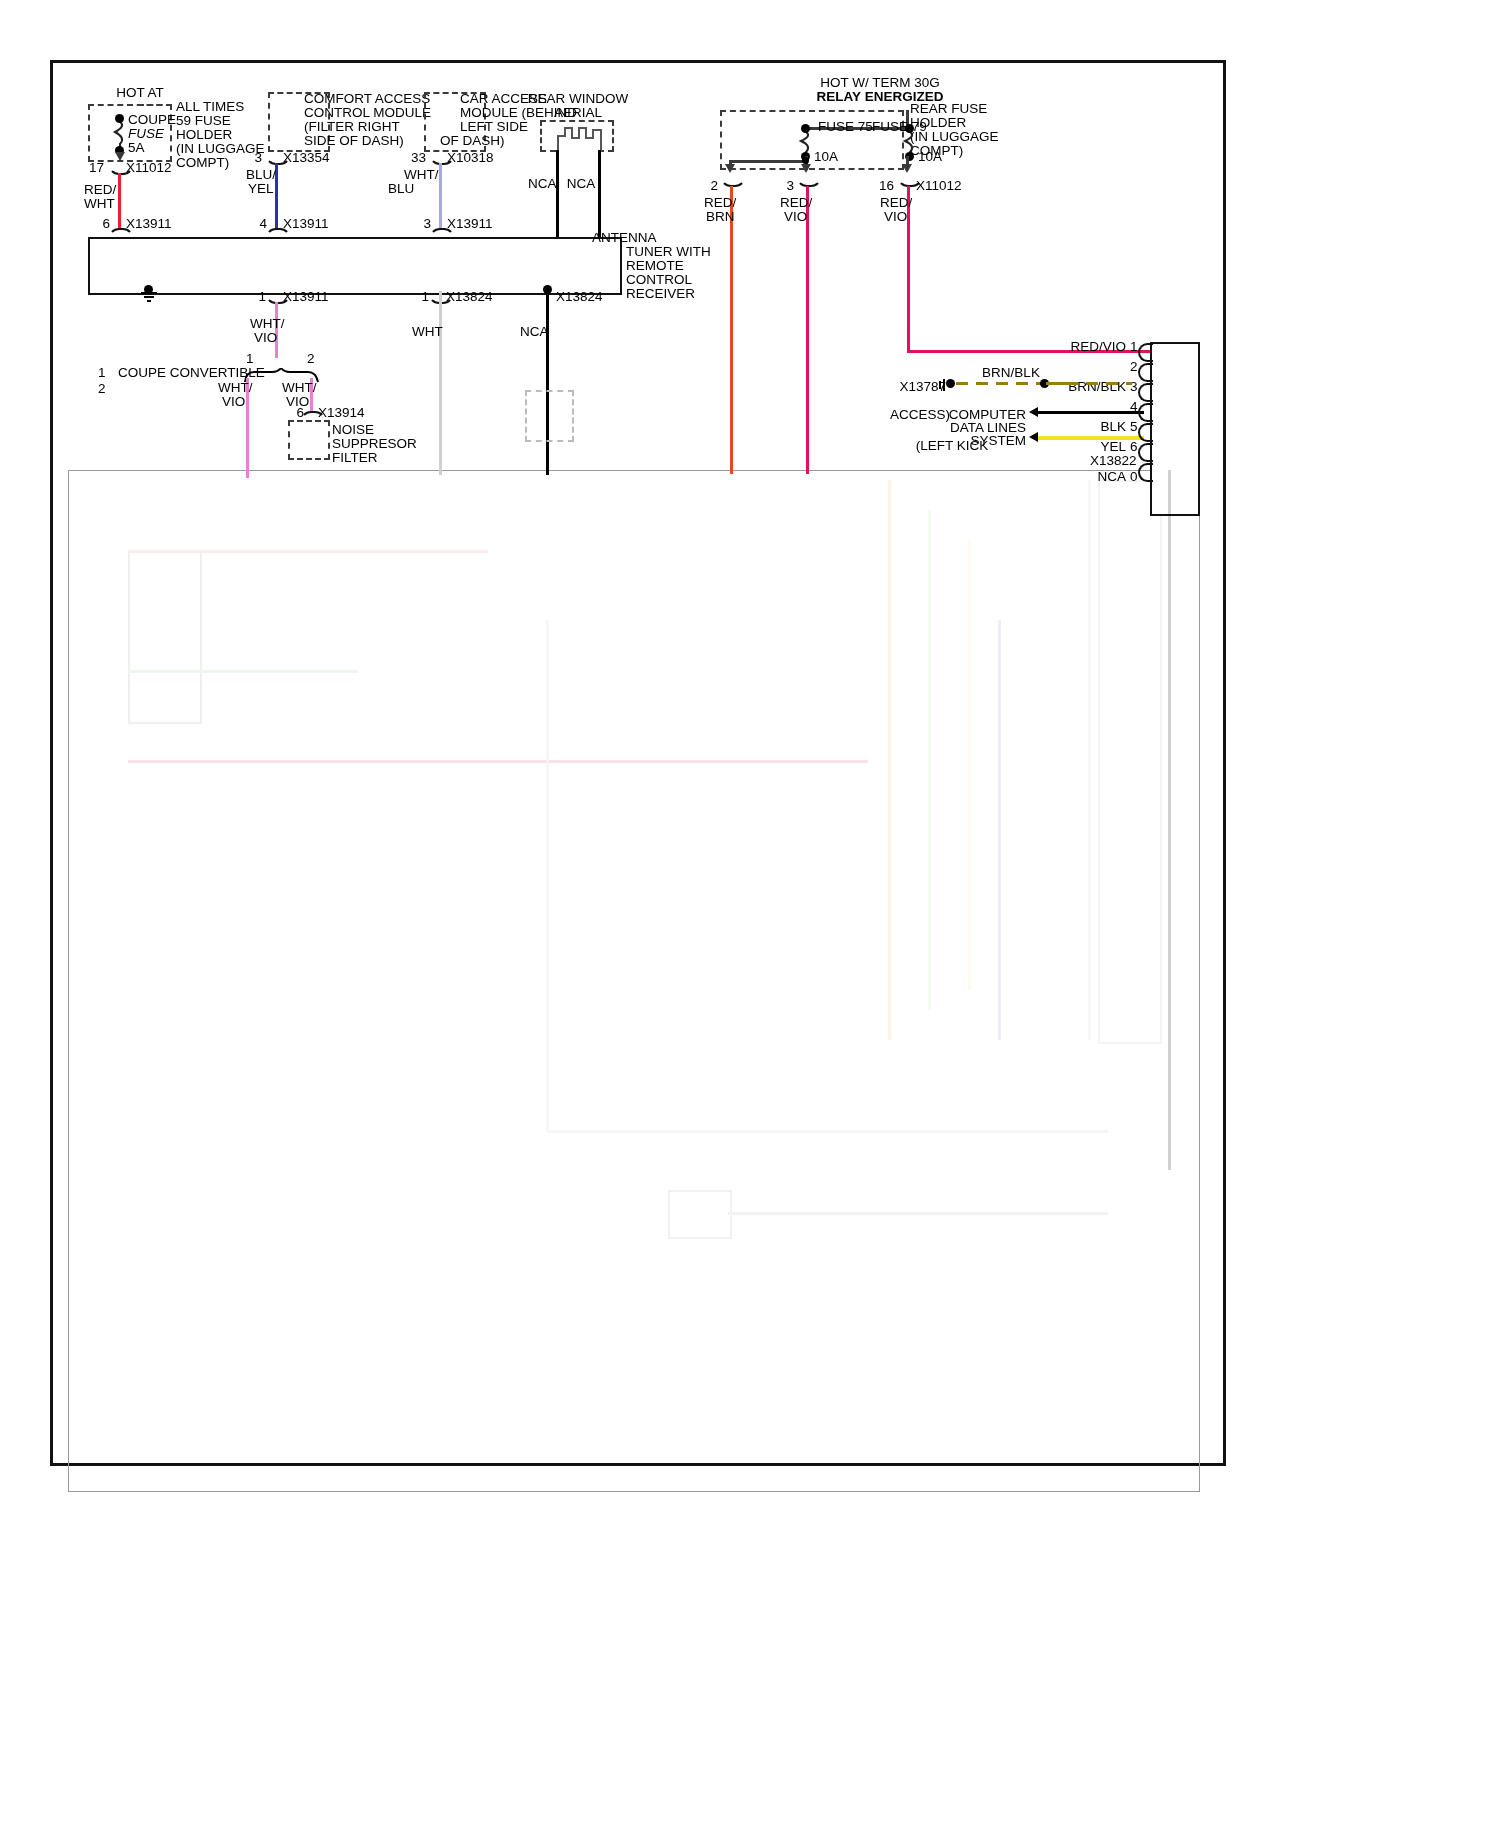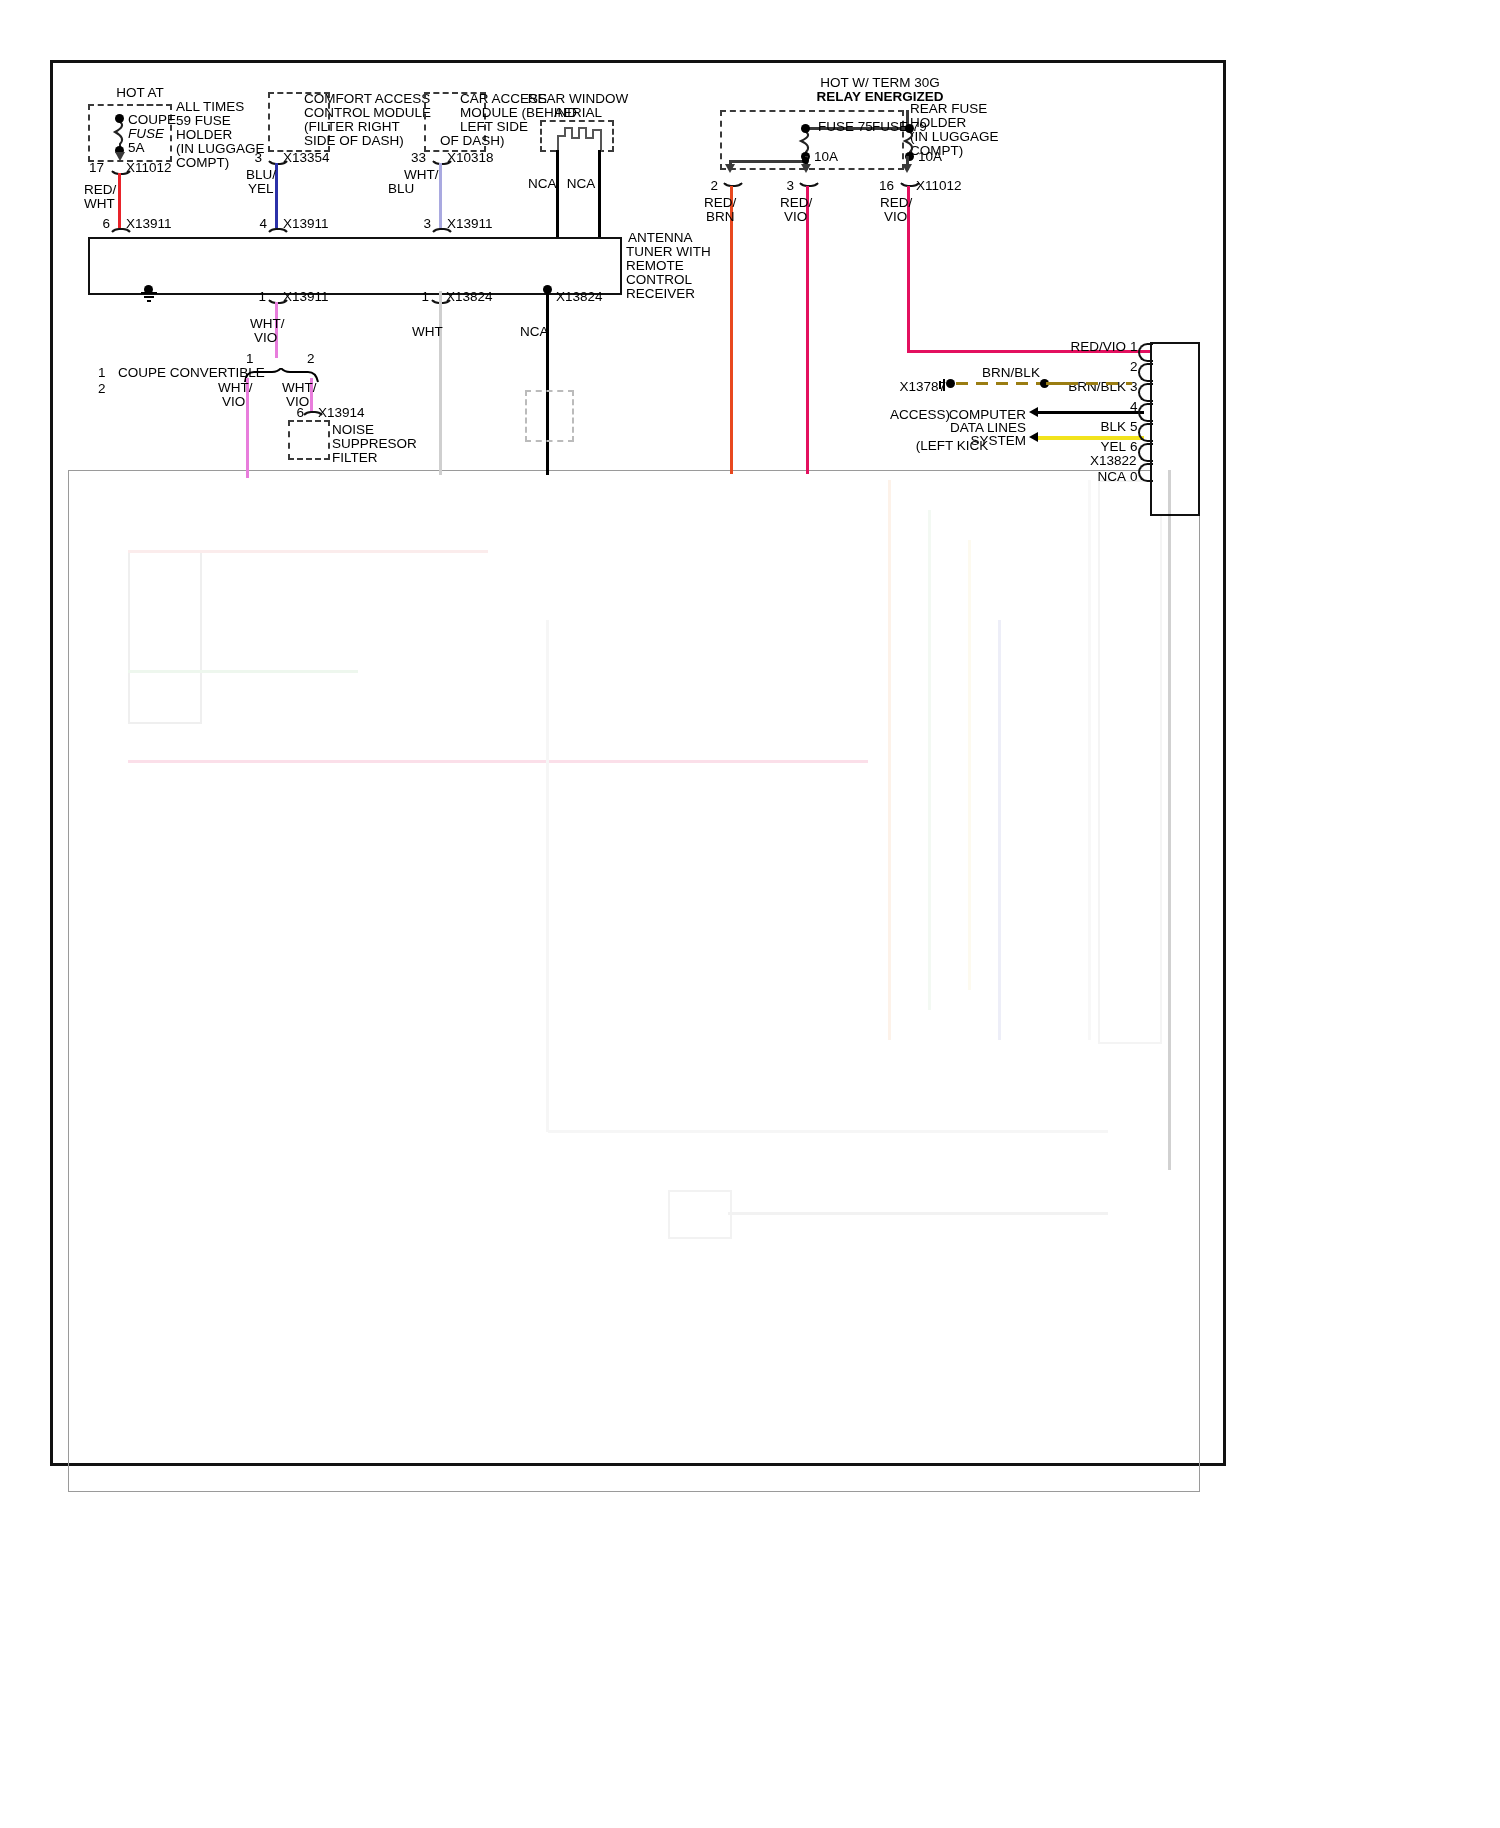--- a/index.html
+++ b/index.html
@@ -250,21 +250,21 @@
   <div class="t" style="left:780px;top:196px;">RED/</div>
   <div class="t" style="left:784px;top:210px;">VIO</div>
 
   <div class="wire v redvio" style="left:907px;top:186px;height:164px;"></div>
   <div class="t" style="left:880px;top:196px;">RED/</div>
   <div class="t" style="left:884px;top:210px;">VIO</div>
 
   <div class="wire h redvio" style="left:907px;top:350px;width:245px;"></div>
 
   <div class="box" style="left:88px;top:237px;width:530px;height:54px;"></div>
-  <div class="t" style="left:628px;top:231px;">ANTENNA</div>
+  <div class="t" style="left:592px;top:231px;">ANTENNA</div>
   <div class="t" style="left:626px;top:245px;">TUNER WITH</div>
   <div class="t" style="left:626px;top:259px;">REMOTE</div>
   <div class="t" style="left:626px;top:273px;">CONTROL</div>
   <div class="t" style="left:626px;top:287px;">RECEIVER</div>
 
   <div class="dot" style="left:144px;top:285px;"></div>
   <div class="gnd" style="left:138px;top:291px;">
     <svg width="22" height="14" viewBox="0 0 22 14">
       <line x1="3" y1="2" x2="19" y2="2" stroke="#000" stroke-width="2"></line>
       <line x1="6" y1="6" x2="16" y2="6" stroke="#000" stroke-width="2"></line>

